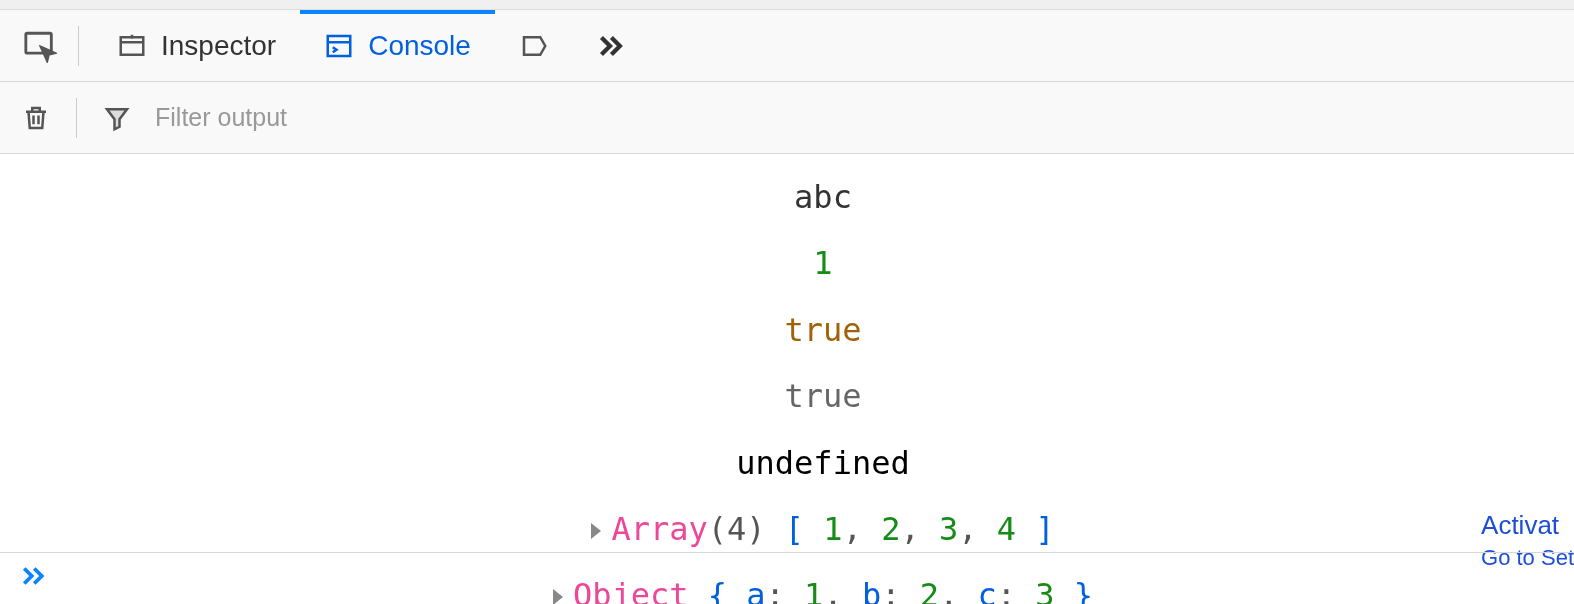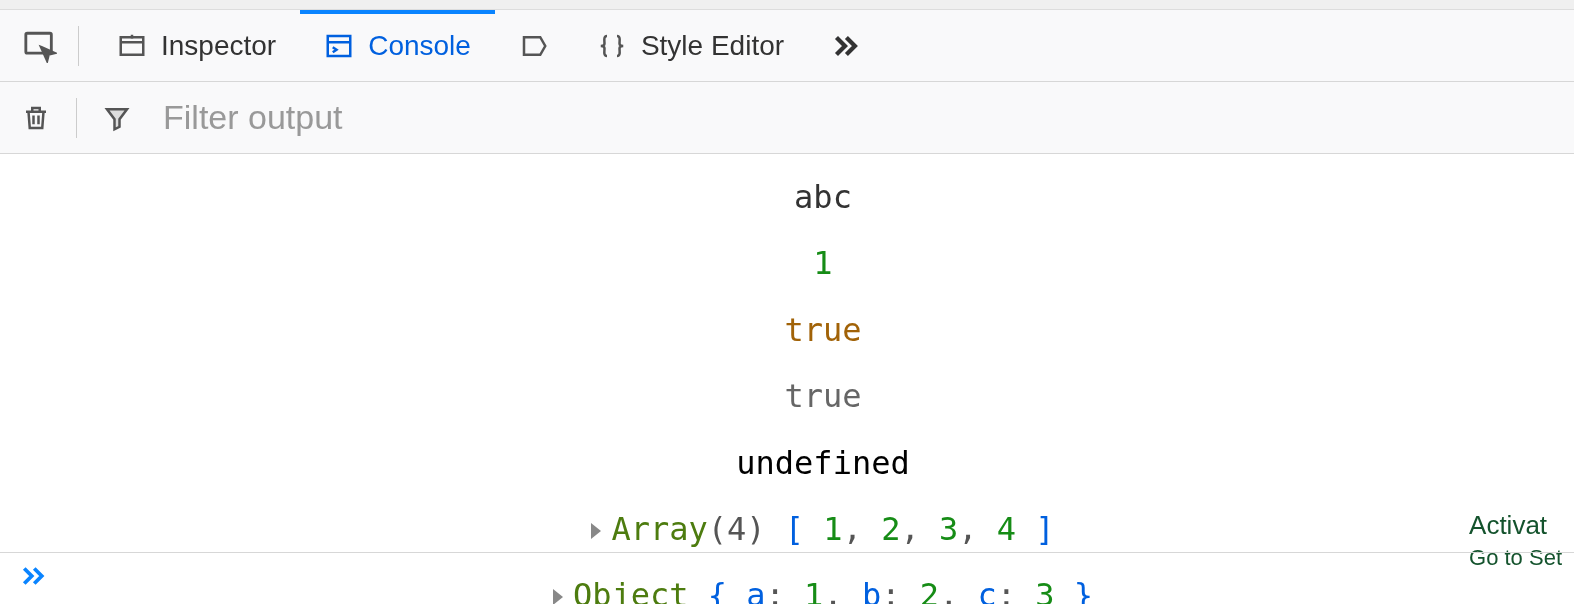--- a/index.html
+++ b/index.html
@@ -78,43 +78,43 @@
 }
 .filterbar-sep {
   width: 1px;
   height: 40px;
   background: #ccc;
   margin: 0 22px;
 }
 .filter-input {
   border: none;
   background: transparent;
-  font-size: 34px;
+  font-size: 25px;
   color: #666;
   outline: none;
   flex: 1;
-  margin-left: 28px;
+  margin-left: 20px;
 }
 .filter-input::placeholder { color: #999; }
 .output {
   padding: 10px 0 10px 72px;
   font-family: Consolas, Menlo, monospace;
   font-size: 32px;
   line-height: 1.45;
   text-align: center;
 }
 .output-row {
   padding: 10px 0;
 }
 .txt-string { color: #333; }
 .txt-number { color: #168c16; }
 .txt-boolean { color: #a16207; }
 .txt-null { color: #666; }
 .txt-undefined { color: #000000; }
-.txt-class { color: #4d7c0f; }
+.txt-class { color: #ec4899; }
 .txt-paren { color: #555; }
 .txt-bracket { color: #0060df; }
 .txt-comma { color: #555; }
 .txt-key { color: #0060df; }
 .expand-arrow {
   display:inline-block;
   width:0;height:0;
   border-top:8px solid transparent;
   border-bottom:8px solid transparent;
   border-left:10px solid #888;
@@ -134,25 +134,25 @@
   padding-left: 18px;
 }
 .prompt-chevrons {
   color: #0a84ff;
   font-weight: bold;
 }
 .watermark {
   position: absolute;
   right: 0;
   bottom: 30px;
-  color: #14532d;
+  color: #1d4ed8;
   text-align: left;
   font-size: 22px;
   line-height: 1.4;
-  padding-right:12px;
+  padding-right:0;
 }
 .watermark .w1 { font-size: 26px; }
 </style>
 </head>
 <body>
 
 <div class="topbar"></div>
 
 <div class="toolbar">
   <div class="pick-icon">
@@ -180,27 +180,20 @@
       </svg>
     <span class="tab-label">Console</span>
   </div>
 
   <div class="tab">
     <svg viewBox="0 0 24 24" fill="none" stroke="#555" stroke-width="2">
         <path d="M4 5 h13 l4 7 -4 7 h-13 z"></path>
       </svg>
   </div>
 
-  <div class="tab">
-    <svg viewBox="0 0 24 24" fill="none" stroke="#555" stroke-width="2">
-        <path d="M8 4 c-3 0 -2 4 -2 6 s-3 2 -3 2 3 0 3 2 -1 6 2 6"></path>
-        <path d="M16 4 c3 0 2 4 2 6 s3 2 3 2 -3 0 -3 2 1 6 -2 6"></path>
-      </svg>
-    <span class="tab-label">Style Editor</span>
-  </div>
 
 
   <div class="more-btn">
     <svg width="34" height="34" viewBox="0 0 24 24" fill="none" stroke="#333" stroke-width="3">
         <path d="M6 6 l6 6 -6 6"></path>
         <path d="M13 6 l6 6 -6 6"></path>
       </svg>
   </div>
 </div>
 

